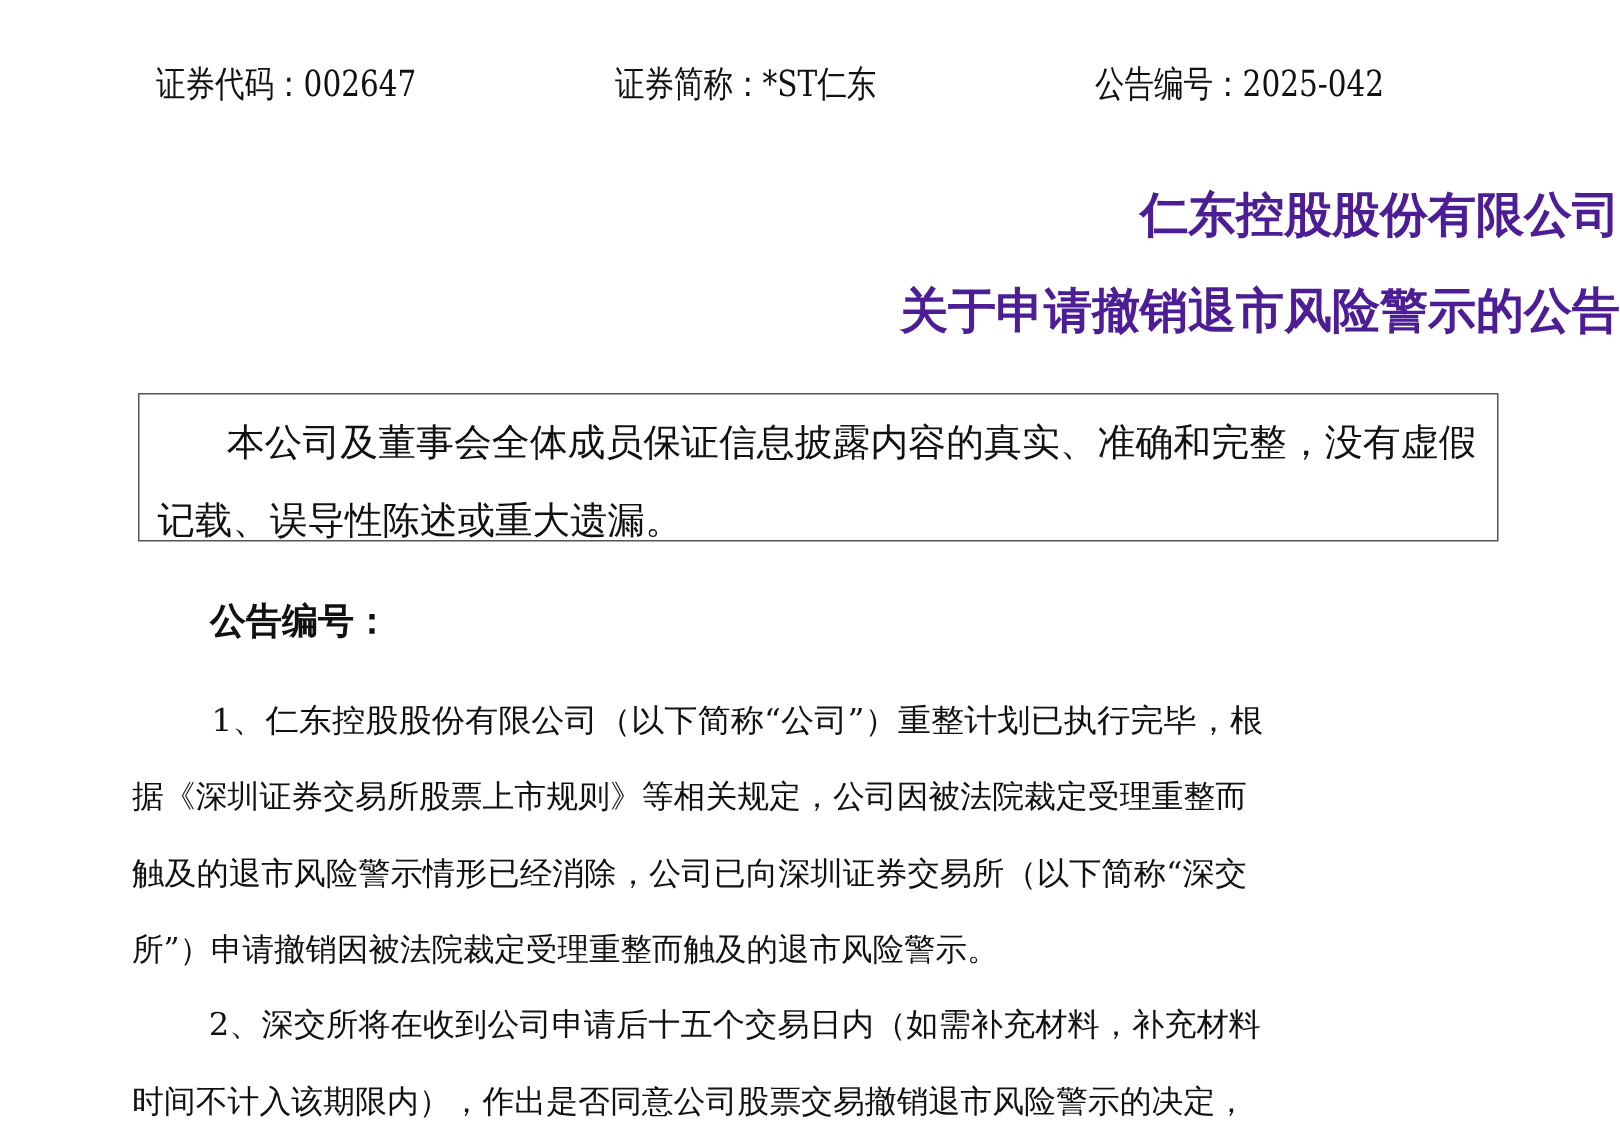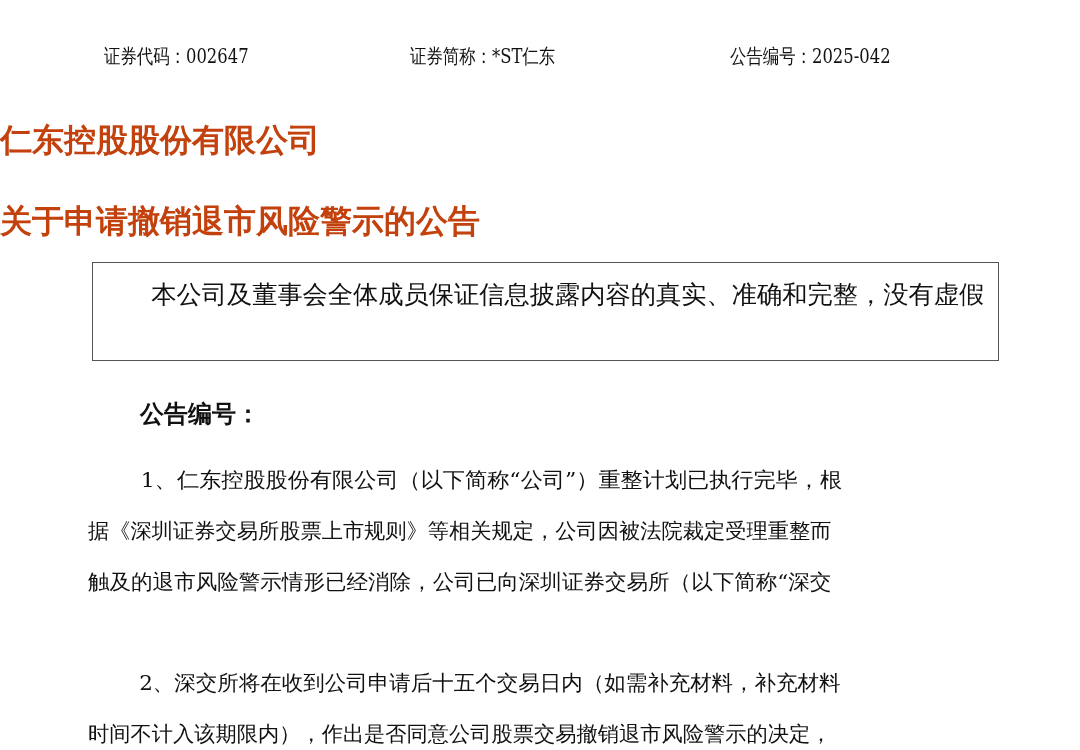--- a/index.html
+++ b/index.html
@@ -14,47 +14,47 @@
     position: relative;
     color: #111111;
     font-family: "DejaVu Serif", "Liberation Serif", serif;
   }
   .header-row {
     position: absolute;
     top: 38px;
     left: 0;
     width: 1080px;
     height: 36px;
-    font-size: 20px;
+    font-size: 24px;
     line-height: 36px;
   }
   .header-row span {
     position: absolute;
     white-space: nowrap;
     transform: scaleX(0.82);
     transform-origin: left center;
   }
   .hdr-code { left: 104px; }
   .hdr-abbr { left: 410px; }
   .hdr-no { left: 730px; }
 
   .title {
     position: absolute;
     left: 0;
     width: 1080px;
-    text-align: left;
-    font-family: Liberation Mono, monospace;
+    text-align: right;
+    font-family: Liberation Sans, sans-serif;
     font-weight: bold;
     font-size: 32px;
     line-height: 44px;
-    color: #c2410c;
+    color: #4c1d95;
     white-space: nowrap;
   }
   .title-1 { top: 121px; }
-  .title-2 { top: 202px; }
+  .title-2 { top: 185px; }
 
   .notice-box {
     position: absolute;
     left: 92px;
     top: 262px;
     width: 907px;
     height: 99px;
     border: 1.5px solid #555555;
     box-sizing: border-box;
   }
@@ -106,27 +106,29 @@
   <span class="hdr-abbr">证券简称：*ST仁东</span>
   <span class="hdr-no">公告编号：2025-042</span>
 </div>
 
 <div class="title title-1">仁东控股股份有限公司</div>
 <div class="title title-2">关于申请撤销退市风险警示的公告</div>
 
 <div class="notice-box">
   <div class="notice-text">
     <span class="l1" style="transform: scaleX(1.0097);">本公司及董事会全体成员保证信息披露内容的真实、准确和完整，没有虚假</span>
+    <span class="l2">记载、误导性陈述或重大遗漏。</span>
   </div>
 </div>
 
 <div class="section-heading">公告编号：</div>
 
 <div class="para p1">
   <span class="line indent" style="transform: scaleX(1.055);">1、仁东控股股份有限公司（以下简称“公司”）重整计划已执行完毕，根</span>
   <span class="line" style="transform: scaleX(1.01143);">据《深圳证券交易所股票上市规则》等相关规定，公司因被法院裁定受理重整而</span>
   <span class="line" style="transform: scaleX(1.02575);">触及的退市风险警示情形已经消除，公司已向深圳证券交易所（以下简称“深交</span>
+  <span class="line">所”）申请撤销因被法院裁定受理重整而触及的退市风险警示。</span>
 </div>
 
 <div class="para p2">
   <span class="line indent" style="transform: scaleX(1.0234);">2、深交所将在收到公司申请后十五个交易日内（如需补充材料，补充材料</span>
   <span class="line" style="transform: scaleX(1.01143);">时间不计入该期限内），作出是否同意公司股票交易撤销退市风险警示的决定，</span>
 </div>
 
 </body></html>

